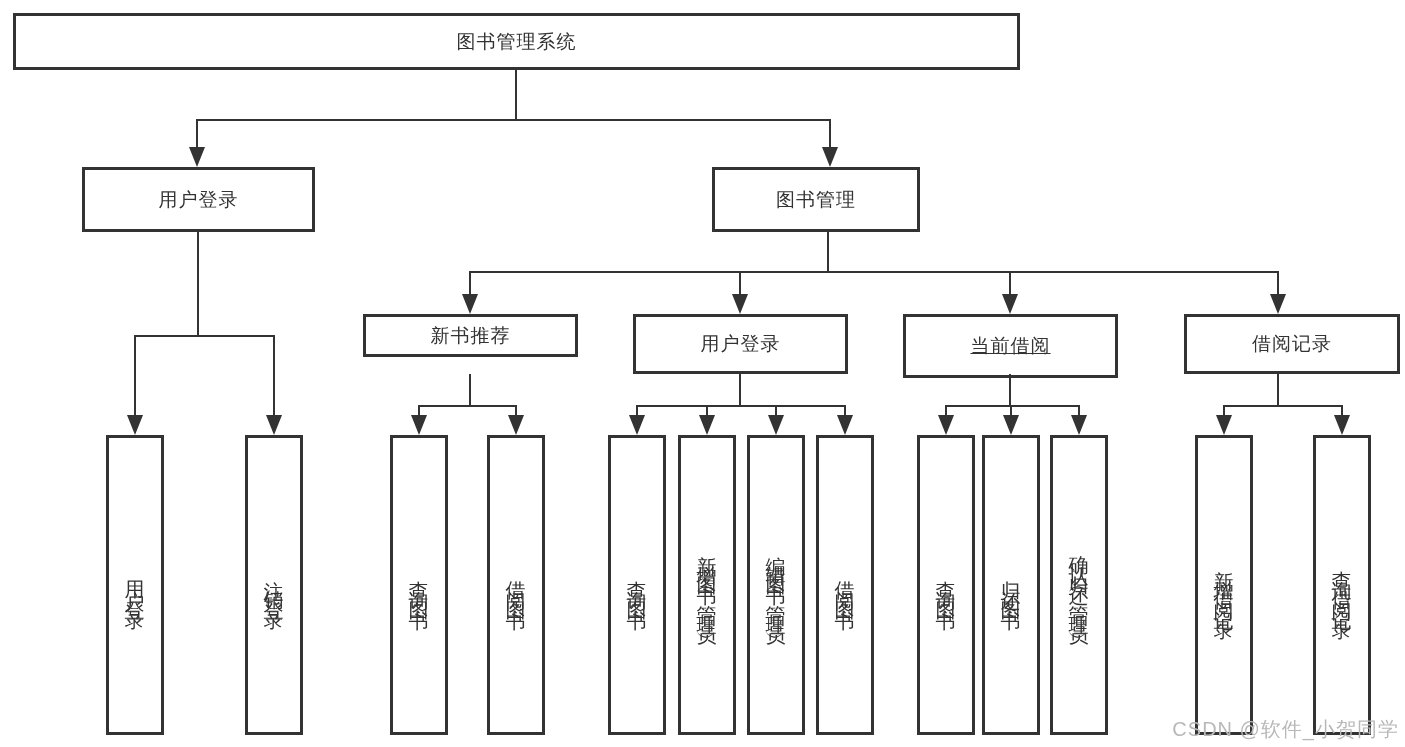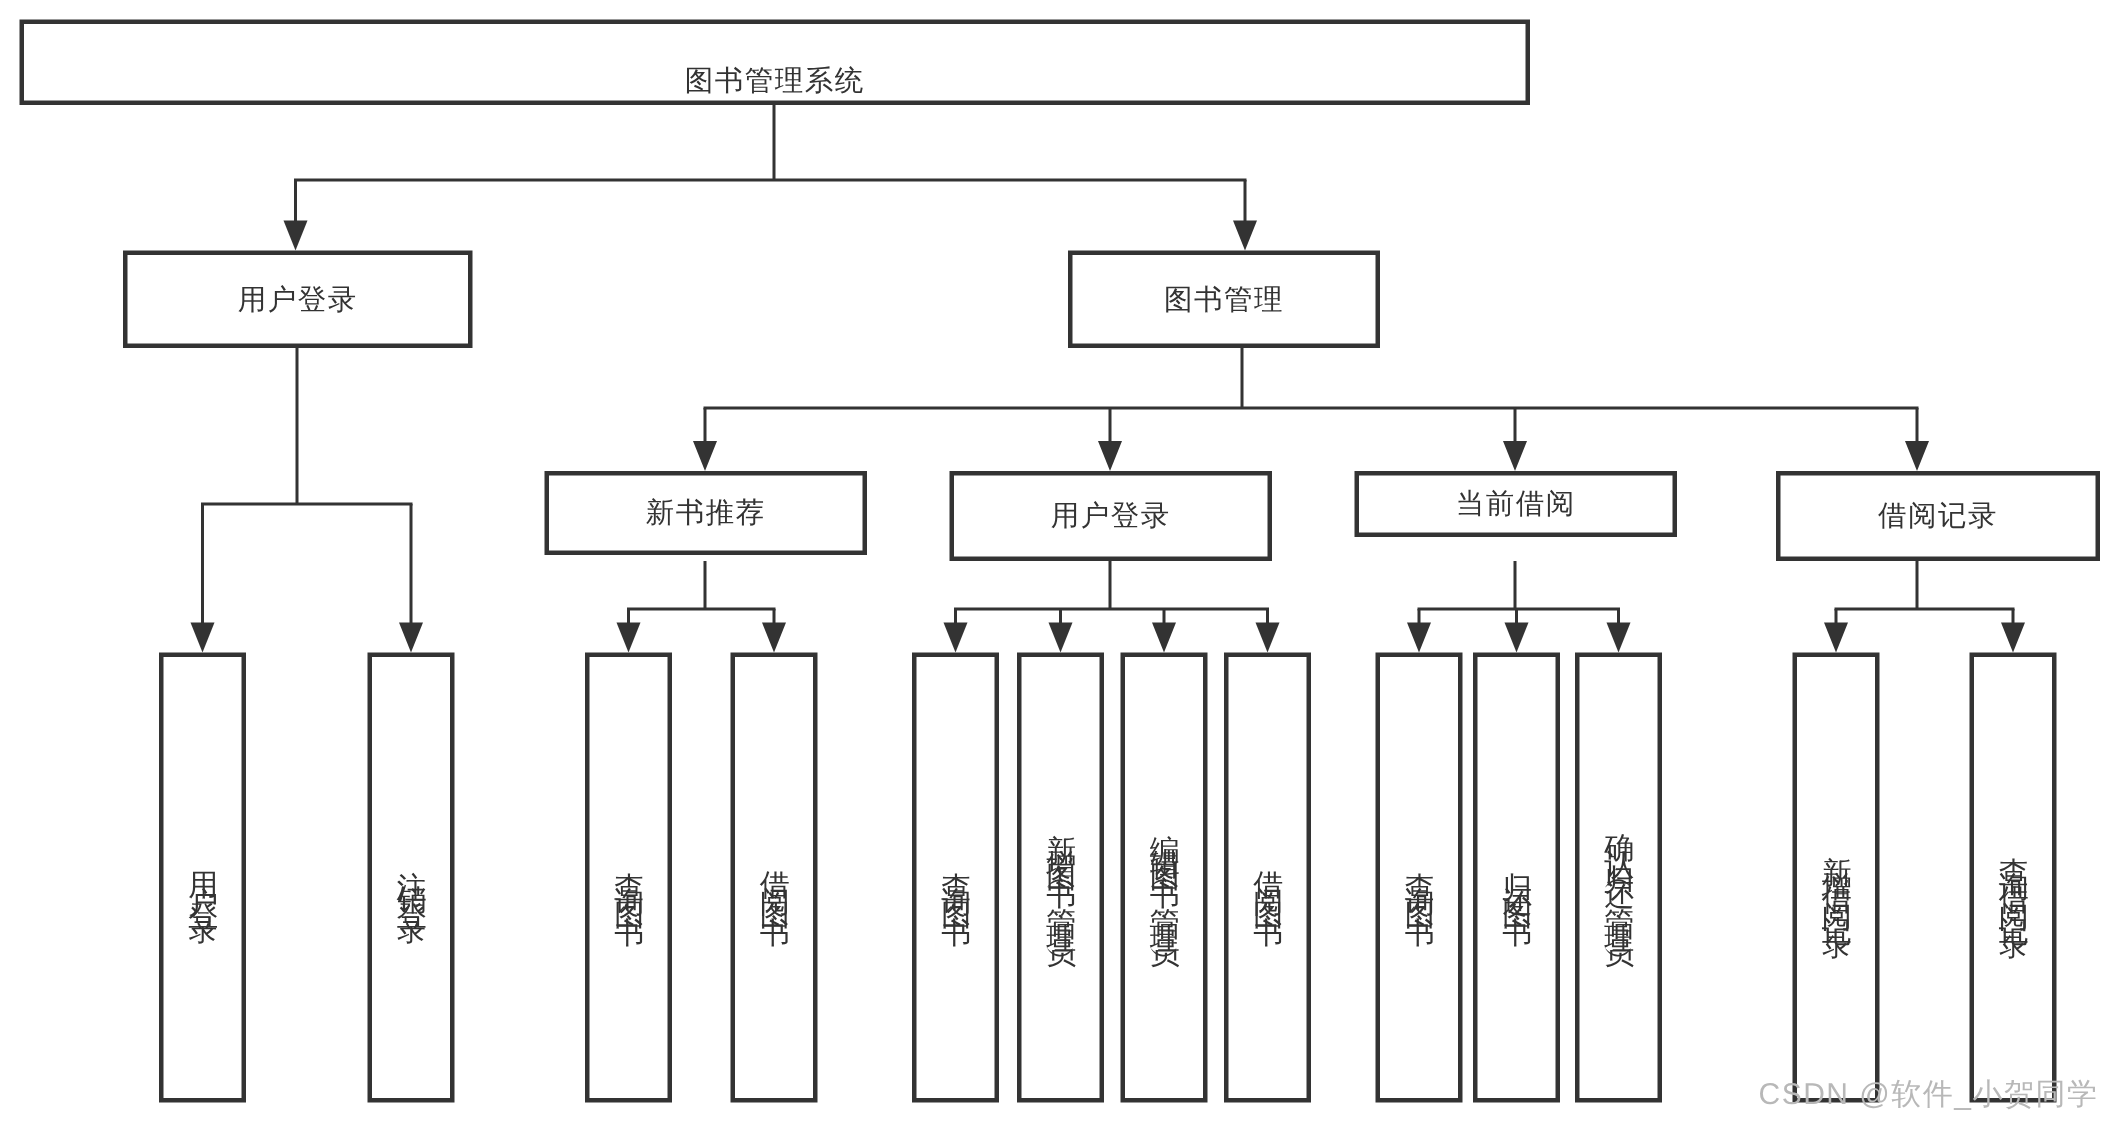--- a/index.html
+++ b/index.html
@@ -42,38 +42,38 @@
     color:#b8b8b8;
     letter-spacing:1px;
     white-space:nowrap;
   }
 </style>
 </head>
 <body>
 
 <div class="canvas">
 
-  <div class="node hd" style="left:13px;top:13px;width:1007px;height:57px;align-items:flex-end;">
+  <div class="node hd" style="left:13px;top:13px;width:1007px;height:57px;">
     <span>图书管理系统</span>
   </div>
 
   <div class="node hd" style="left:82px;top:167px;width:233px;height:65px;">
     <span>用户登录</span>
   </div>
   <div class="node hd" style="left:712px;top:167px;width:208px;height:65px;">
     <span>图书管理</span>
   </div>
 
-  <div class="node hd" style="left:363px;top:314px;width:215px;height:56px;">
+  <div class="node hd" style="left:363px;top:314px;width:215px;height:43px;">
     <span>新书推荐</span>
   </div>
   <div class="node hd" style="left:633px;top:314px;width:215px;height:60px;">
     <span>用户登录</span>
   </div>
-  <div class="node hd" style="left:903px;top:314px;width:215px;height:44px;">
+  <div class="node hd" style="left:903px;top:314px;width:215px;height:64px;text-decoration:underline;">
     <span>当前借阅</span>
   </div>
   <div class="node hd" style="left:1172px;top:314px;width:216px;height:60px;margin-left:12px;">
     <span>借阅记录</span>
   </div>
 
   <div class="node leaf" style="left:106px;">
     <span class="vtext">用户登录</span>
   </div>
   <div class="node leaf" style="left:245px;">

